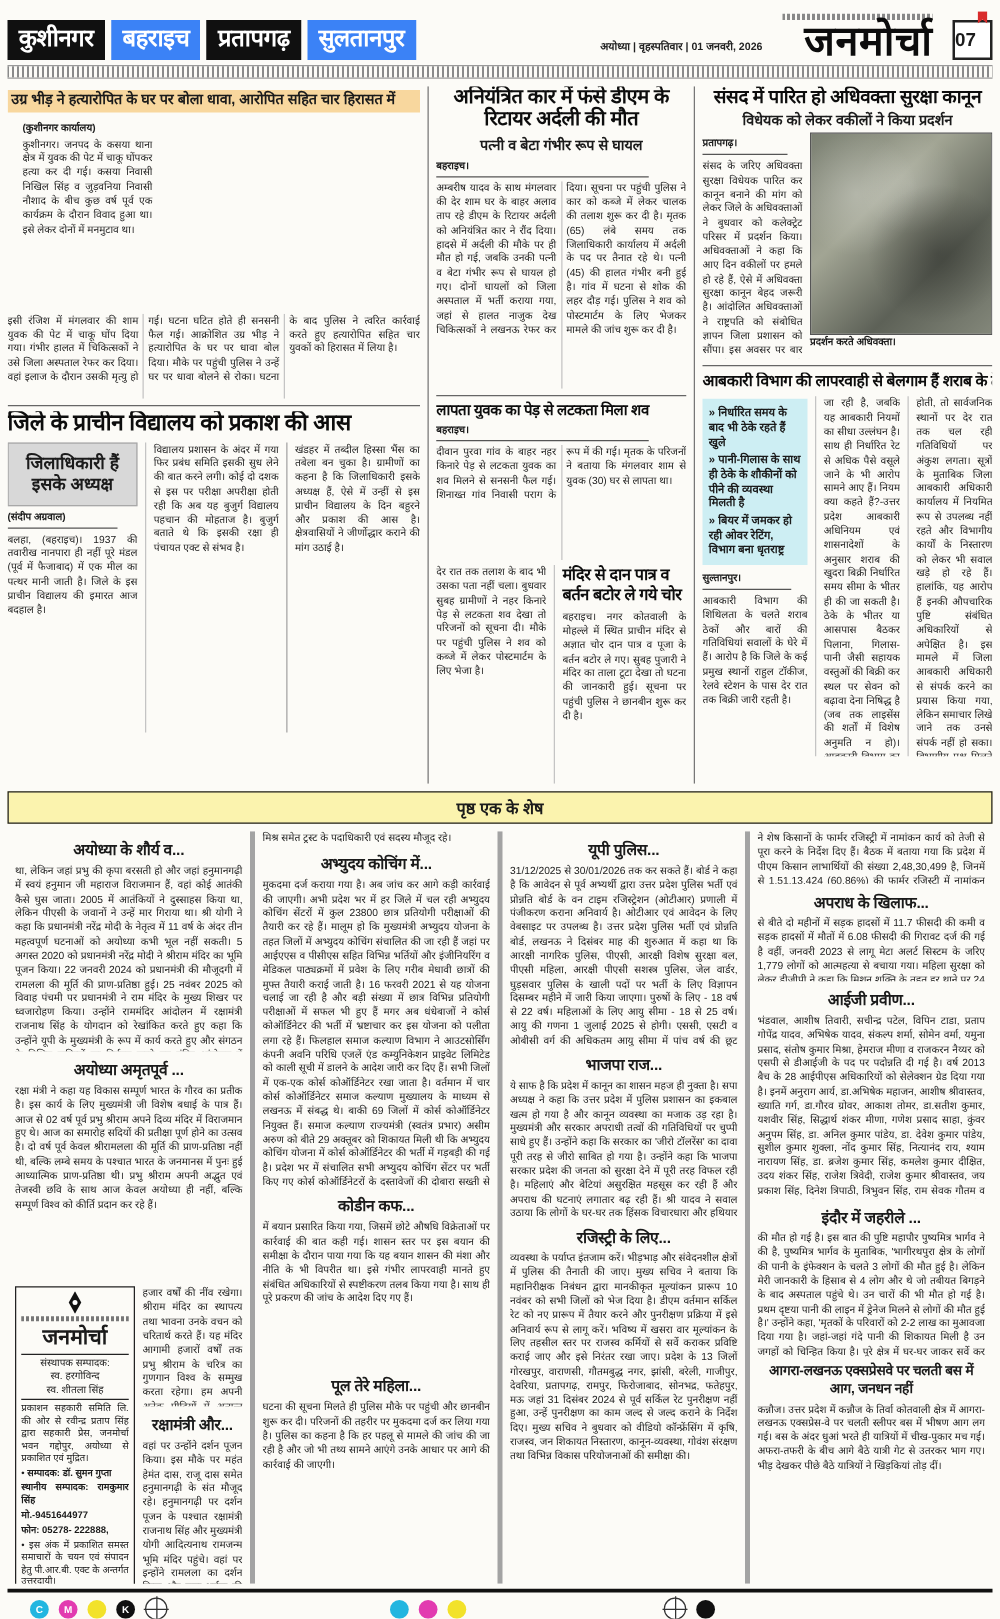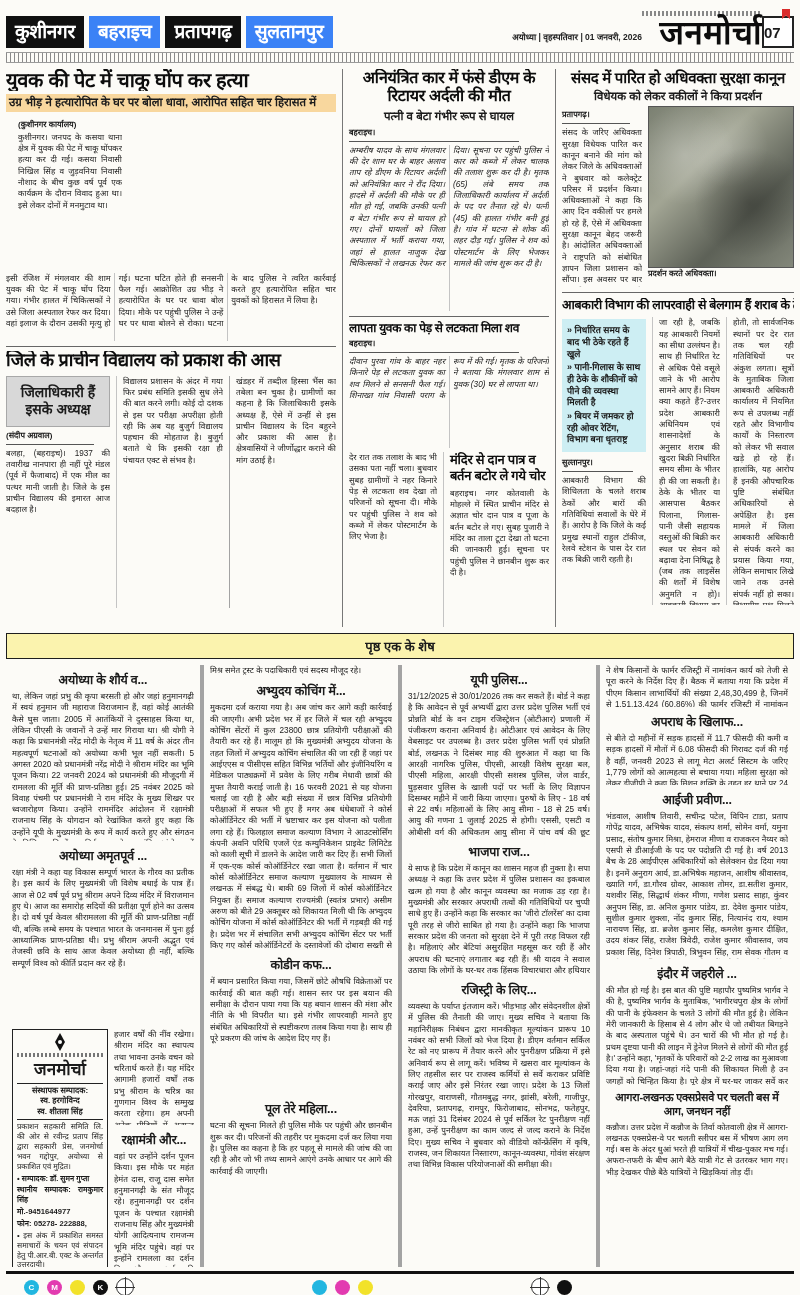--- a/index.html
+++ b/index.html
@@ -9,21 +9,21 @@
     font-family:"Liberation Sans","DejaVu Sans",sans-serif;
   }
   .page{padding:4px 6px 0 6px;box-sizing:border-box;}
 
   
   .masthead{display:flex;align-items:flex-end;justify-content:space-between;height:44px;}
   .tabs{display:flex;gap:5px;align-items:center;}
   .tab{color:#fff;font-weight:800;font-size:19px;line-height:1;padding:6px 9px 7px;letter-spacing:-0.3px;}
   .tab.dark{background:#101010;}
   .tab.gray{background:#3b82f6;}
-  .mast-right{display:flex;align-items:flex-end;gap:0;}
+  .mast-right{display:flex;align-items:flex-end;gap:16px;}
   .dateline{font-size:8.5px;font-weight:700;color:#222;padding-bottom:6px;white-space:nowrap;}
   .brandwrap{display:flex;flex-direction:column;align-items:flex-end;}
   .microbar{width:120px;height:5px;margin-bottom:1px;
     background:repeating-linear-gradient(90deg,#888 0 2px,transparent 2px 4px);}
   .brand{font-size:33px;font-weight:900;letter-spacing:0.5px;line-height:0.95;color:#0c0c0c;}
   .pagebox{position:relative;border:2px solid #222;background:#fff;width:28px;height:28px;
     display:flex;align-items:center;justify-content:flex-start;font-size:15px;font-weight:800;}
   .flag{position:absolute;top:-9px;right:2px;width:8px;height:10px;background:#d92b2b;
     clip-path:polygon(0 0,100% 0,100% 100%,50% 65%,0 100%);}
   .tickband{height:9px;margin:4px 0 6px;border-top:1px solid #9a9a9a;border-bottom:1px solid #9a9a9a;
@@ -50,21 +50,21 @@
   .body-t{font-size:8.2px;line-height:1.38;text-align:justify;color:#222;overflow:hidden;}
   .row{display:flex;gap:6px;}
   .divider{border-top:1px solid #666;margin:5px 0 4px;}
   .photo{background:
      radial-gradient(circle at 25% 30%,rgba(255,255,255,0.25),transparent 32%),
      radial-gradient(circle at 70% 60%,rgba(0,0,0,0.28),transparent 40%),
      radial-gradient(circle at 55% 25%,rgba(255,255,255,0.18),transparent 28%),
      linear-gradient(135deg,#7b8072,#a2a594 35%,#5d6157 68%,#83877a);
     border:1px solid #555;}
   .caption{font-size:8px;font-weight:700;margin-top:1px;line-height:1.2;}
-  .cols2{columns:2;column-gap:8px;column-rule:1px solid #c4c4c4;font-style:italic;}
+  .cols2{columns:2;column-gap:8px;column-rule:1px solid #c4c4c4;}
   .cols3{columns:3;column-gap:8px;column-rule:1px solid #c4c4c4;}
   .graybox{background:#d8d8d8;border:1px solid #a8a8a8;text-align:center;
     font-size:14px;font-weight:900;padding:7px 4px;line-height:1.25;}
   .cyanbox{background:#cdeef3;padding:4px 5px;margin:2px 0 4px;}
   .cyanbox .bullet{font-size:9px;font-weight:800;line-height:1.3;margin:2px 0;}
   .cyanbox .bullet::before{content:"» ";font-weight:900;}
 
   
   .banner{background:#fbf3ae;border:1.5px solid #1e1e1e;text-align:center;
     font-size:13px;font-weight:900;padding:3px 0;margin:6px 0;}
@@ -75,21 +75,21 @@
   .bcol + .bcol{border-left:4px solid #a3a3a3;}
   .xhead{text-align:center;font-weight:900;font-size:12.5px;margin:6px 0 3px;letter-spacing:-0.2px;}
   .xhead.small{font-size:11px;line-height:1.25;}
 
   
   .imprint-row{display:flex;gap:6px;margin-top:4px;}
   .imprint{width:96px;border:1.5px solid #222;padding:3px 4px;box-sizing:border-box;font-size:7.6px;line-height:1.3;}
   .imprint .nib{display:block;margin:0 auto 1px;}
   .imprint .ibar{height:4px;background:repeating-linear-gradient(90deg,#777 0 2px,transparent 2px 4px);margin:2px 0;}
   .imprint .ilogo{text-align:center;font-size:17px;font-weight:900;border-bottom:1px solid #222;padding-bottom:2px;}
-  .imprint .ifounder{text-align:center;font-weight:700;font-size:8px;border-bottom:1px solid #222;padding:2px 0;}
+  .imprint .ifounder{text-align:center;font-weight:400;font-size:8px;border-bottom:1px solid #222;padding:2px 0;}
   .imprint p{margin:2px 0;text-align:justify;}
   .imprint .b{font-weight:800;}
   .narrowcol{flex:1;overflow:hidden;}
 
   
   .marks{height:26px;display:flex;align-items:center;padding:0 18px;gap:8px;margin-top:4px;
     border-top:3px solid #111;}
   .dot{width:15px;height:15px;border-radius:50%;display:flex;align-items:center;justify-content:center;
     font-size:8px;font-weight:900;color:#fff;}
   .dot.c{background:#22b6e0;}
@@ -125,21 +125,20 @@
         <div class="flag"></div>
         <span>07</span>
       </div>
     </div>
   </div>
   <div class="tickband"></div>
 
   <div class="top">
 
     <div class="zone zoneA">
-      <div class="hl hl-a">युवक की पेट में चाकू घोंप कर हत्या</div>
       <div class="subhead-hi">उग्र भीड़ ने हत्यारोपित के घर पर बोला धावा, आरोपित सहित चार हिरासत में</div>
       <div class="row">
         <div style="width:104px;margin-left:12px;">
           <div class="byline">(कुशीनगर कार्यालय)</div>
           <div class="body-t" style="height:138px;">कुशीनगर। जनपद के कसया थाना क्षेत्र में युवक की पेट में चाकू घोंपकर हत्या कर दी गई। कसया निवासी निखिल सिंह व जुड़वनिया निवासी नौशाद के बीच कुछ वर्ष पूर्व एक कार्यक्रम के दौरान विवाद हुआ था। इसे लेकर दोनों में मनमुटाव था।</div>
         </div>
       </div>
       <div class="body-t cols3" style="height:68px;margin-top:3px;">इसी रंजिश में मंगलवार की शाम युवक की पेट में चाकू घोंप दिया गया। गंभीर हालत में चिकित्सकों ने उसे जिला अस्पताल रेफर कर दिया। वहां इलाज के दौरान उसकी मृत्यु हो गई। घटना घटित होते ही सनसनी फैल गई। आक्रोशित उग्र भीड़ ने हत्यारोपित के घर पर धावा बोल दिया। मौके पर पहुंची पुलिस ने उन्हें घर पर धावा बोलने से रोका। घटना के बाद पुलिस ने त्वरित कार्रवाई करते हुए हत्यारोपित सहित चार युवकों को हिरासत में लिया है।</div>
 
       <div class="divider"></div>

